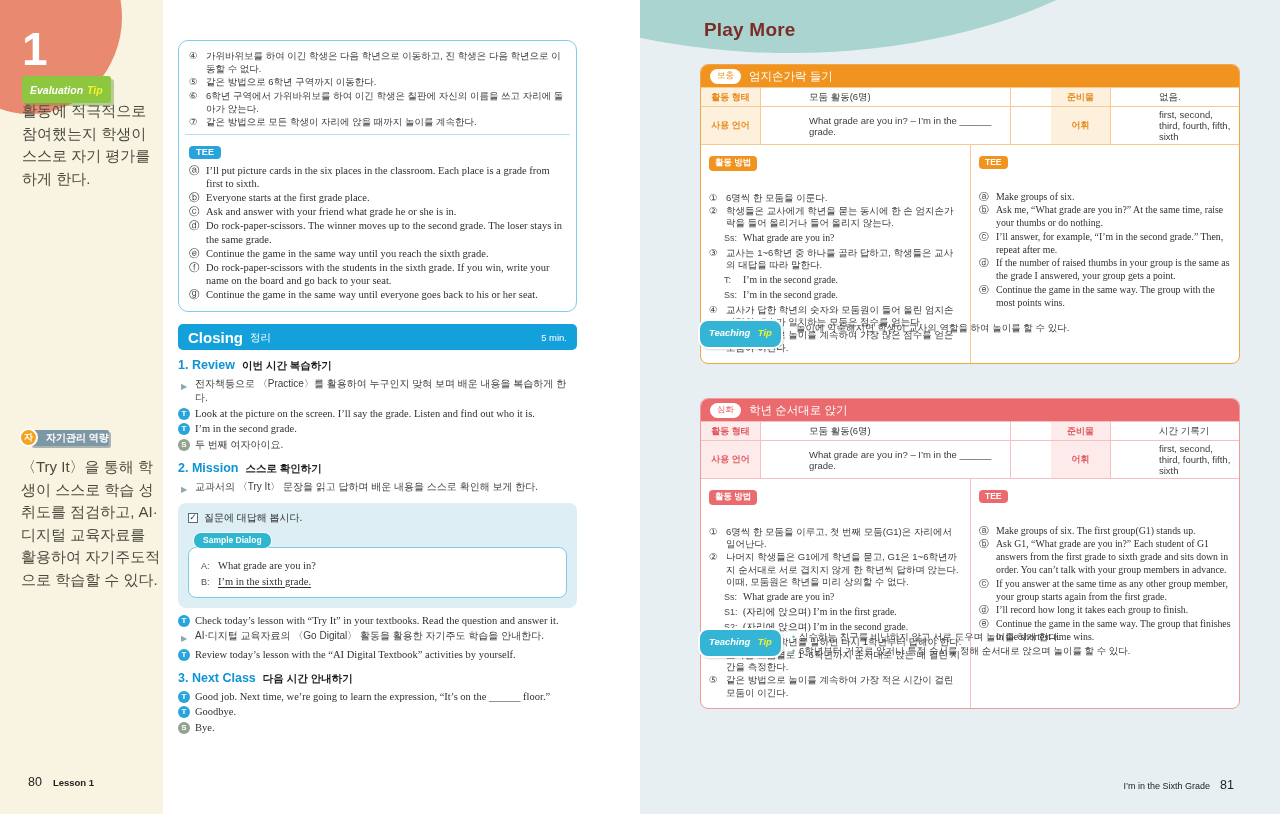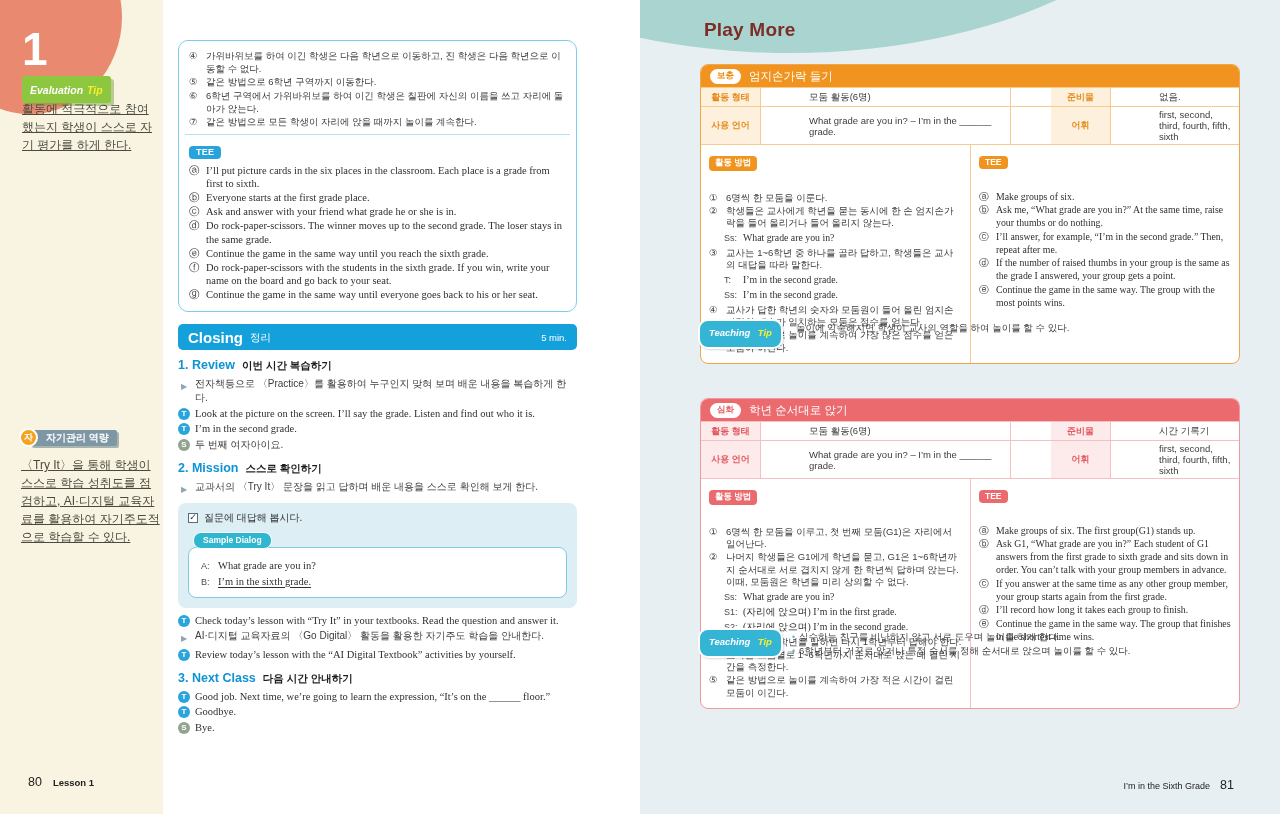--- a/index.html
+++ b/index.html
@@ -9,23 +9,23 @@
 
   
   .page-left { position:absolute; left:0; top:0; width:640px; height:814px; background:#ffffff; overflow:hidden; }
   .sidebar-bg { position:absolute; left:0; top:0; width:163px; height:814px; background:#f8f4e1; }
   .corner-circle { position:absolute; left:-62px; top:-80px; width:184px; height:194px; border-radius:50%; background:#e98a70; }
   .lesson-num { position:absolute; left:22px; top:26px; font-size:46px; font-weight:bold; color:#fff; line-height:1; }
 
   .tip-banner { position:absolute; height:27px; background:#8dc63f; border-radius:3px; box-shadow:3px 3px 0 rgba(110,150,60,.45); display:flex; align-items:center; padding:0 8px; white-space:nowrap; }
   .tip-banner .w1 { color:#fff; font-weight:bold; font-style:italic; font-size:10.5px; }
   .tip-banner .w2 { color:#f6ef2d; font-weight:bold; font-style:italic; font-size:10.5px; margin-left:4px; }
-  .side-note { position:absolute; font-size:12px; line-height:1.5; color:#4a4a40;text-decoration:underline; }
-
-  .sm-banner { position:absolute; height:16px; background:#7d97a5; box-shadow:2px 2px 0 rgba(90,115,130,.5); display:flex; align-items:center; padding:0 8px 0 16px; color:#fff; font-weight:bold; font-size:10px; white-space:nowrap; border-radius:2px; }
+  .side-note { position:absolute; font-size:15px; line-height:1.5; color:#4a4a40; }
+
+  .sm-banner { position:absolute; height:16px; background:#7d97a5; box-shadow:2px 2px 0 rgba(90,115,130,.5); display:flex; align-items:center; padding:0 0 0 16px; color:#fff; font-weight:bold; font-size:10px; white-space:nowrap; border-radius:2px; }
   .sm-circle { position:absolute; width:19px; height:19px; border-radius:50%; background:#f5a31e; border:2px solid #fff; color:#fff; font-size:9px; font-weight:bold; display:flex; align-items:center; justify-content:center; z-index:2; }
 
   .footer-left { position:absolute; left:28px; top:775px; display:flex; align-items:baseline; gap:11px; color:#222; }
   .footer-left .pno { font-size:12.5px; }
   .footer-left .plabel { font-size:9.5px; font-weight:bold; }
 
   
   .activity-box { position:absolute; left:178px; top:40px; width:399px; background:#fff; border:1.5px solid #7ecdeb; border-radius:10px; padding:7px 10px 9px 10px; }
   .box-divider { border-top:1px solid #b3e0f2; margin:6px -4px 6px -4px; }
   .tee-badge { display:inline-block; background:#29a3db; color:#fff; font-weight:bold; font-size:9px; border-radius:4px; padding:1px 7px 2px; margin-bottom:4px; letter-spacing:.3px; }
@@ -74,21 +74,21 @@
   .page-right { position:absolute; left:640px; top:0; width:640px; height:814px; background:#e8eff2; overflow:hidden; }
   .blob { position:absolute; left:-270px; top:-413px; width:840px; height:466px; border-radius:50%; background:#a9d4cf; }
   .pm-title { position:absolute; left:64px; top:19px; font-size:19px; font-weight:800; color:#7b2d28; letter-spacing:.2px; }
 
   .ptable { position:absolute; left:60px; width:540px; background:#fff; border-radius:8px; overflow:hidden; }
   .ptable.orange { border:1px solid #f0a64a; }
   .ptable.red { border:1px solid #ef9b9e; }
   .thead { height:22px; display:flex; align-items:center; gap:8px; padding:0 9px; }
   .orange .thead { background:#f0941f; }
   .red .thead { background:#ea6a6e; }
-  .tbadge { background:#fff; border-radius:9px; font-size:8.5px; font-weight:bold; padding:1px 7px 2px; }
+  .tbadge { background:#fff; border-radius:9px; font-size:8.5px; font-weight:normal; padding:1px 7px 2px; }
   .orange .tbadge { color:#ef8d13; }
   .red .tbadge { color:#e85a60; }
   .ttitle { color:#fff; font-weight:normal; font-size:11.5px; }
   .trow { display:flex; align-items:stretch; min-height:19px;gap:40px; }
   .orange .trow { border-top:1px solid #f6ca90; }
   .red .trow { border-top:1px solid #f6bfc1; }
   .tlabel { width:60px; display:flex; align-items:center; justify-content:center; font-size:9px; font-weight:bold; flex:0 0 60px; }
   .orange .tlabel { background:#fdf1dd; color:#e78b1d; border-right:1px solid #f6ca90; }
   .red .tlabel { background:#fdeaea; color:#e25b62; border-right:1px solid #f6bfc1; }
   .tval { display:flex; align-items:center; padding:2px 8px; font-size:9.5px; color:#3c3c3c; }

